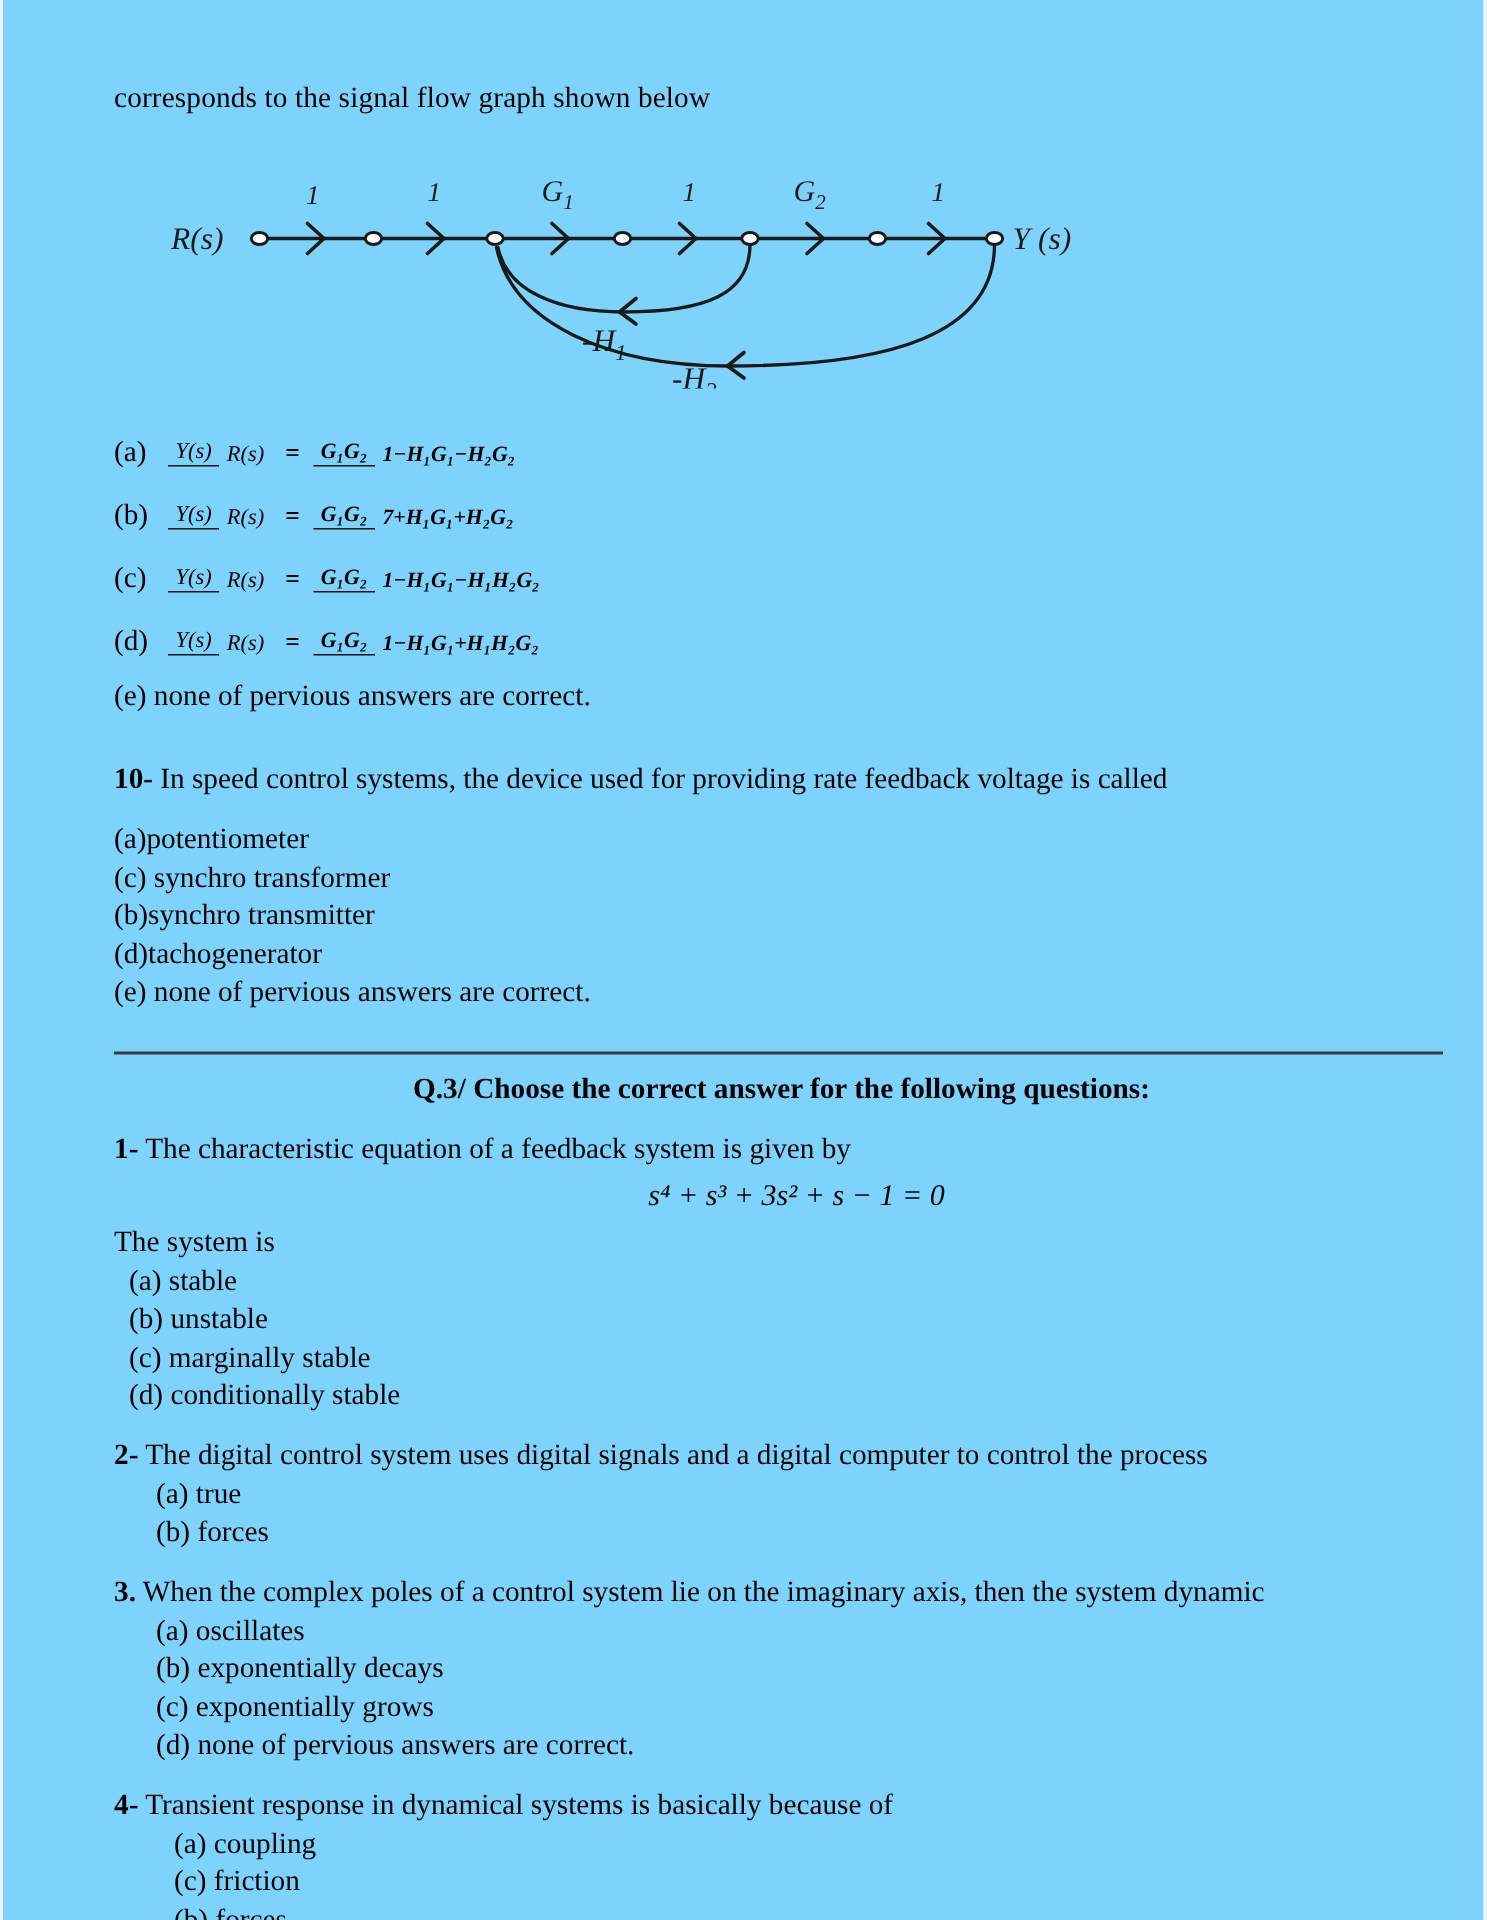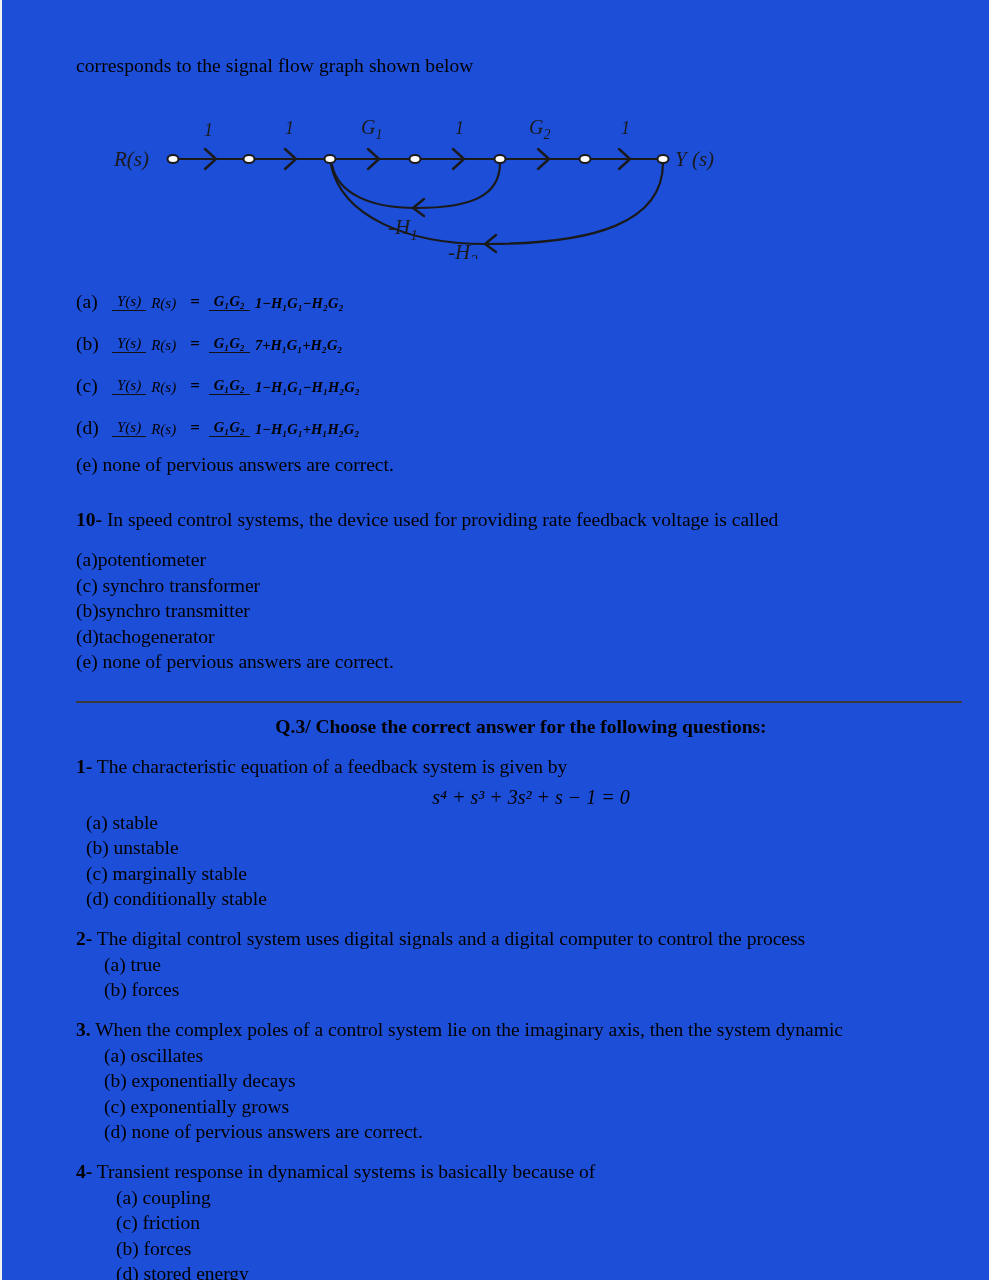--- a/index.html
+++ b/index.html
@@ -13,21 +13,21 @@
     position: relative;
     font-family: "Liberation Serif", "DejaVu Serif", serif;
     color: #000000;
     overflow: hidden;
   }
   .page {
     position: absolute;
     left: 0; top: 0;
     width: 991px;
     height: 1280px;
-    background: #1d4ed8;
+    background: #7dd3fc;
     box-sizing: border-box;
     border-left: 2px solid #f2f2f2;
     border-right: 2px solid #fbfbfb;
   }
   .content {
     position: absolute;
     left: 74px;
     top: 54px;
     width: 890px;
   }
@@ -271,20 +271,21 @@
       </div>
     </div>
 
     <div class="divider"></div>
 
     <div class="q3-title">Q.3/ Choose the correct answer for the following questions:</div>
 
     <div class="q1-wrap q-block">
       <div class="q-head"><span class="bold">1-</span><span> The characteristic equation of a feedback system is given by</span></div>
       <div class="char-eq">s⁴ + s³ + 3s² + s − 1 = 0</div>
+      <div class="q-head sys-is">The system is</div>
       <div class="opt indent1">(a) stable</div>
       <div class="opt indent1">(b) unstable</div>
       <div class="opt indent1">(c) marginally stable</div>
       <div class="opt indent1">(d) conditionally stable</div>
     </div>
 
     <div class="q-block">
       <div class="q-head"><span class="bold">2-</span><span> The digital control system uses digital signals and a digital computer to control the process</span></div>
       <div class="opt indent2">(a) true</div>
       <div class="opt indent2">(b) forces</div>

